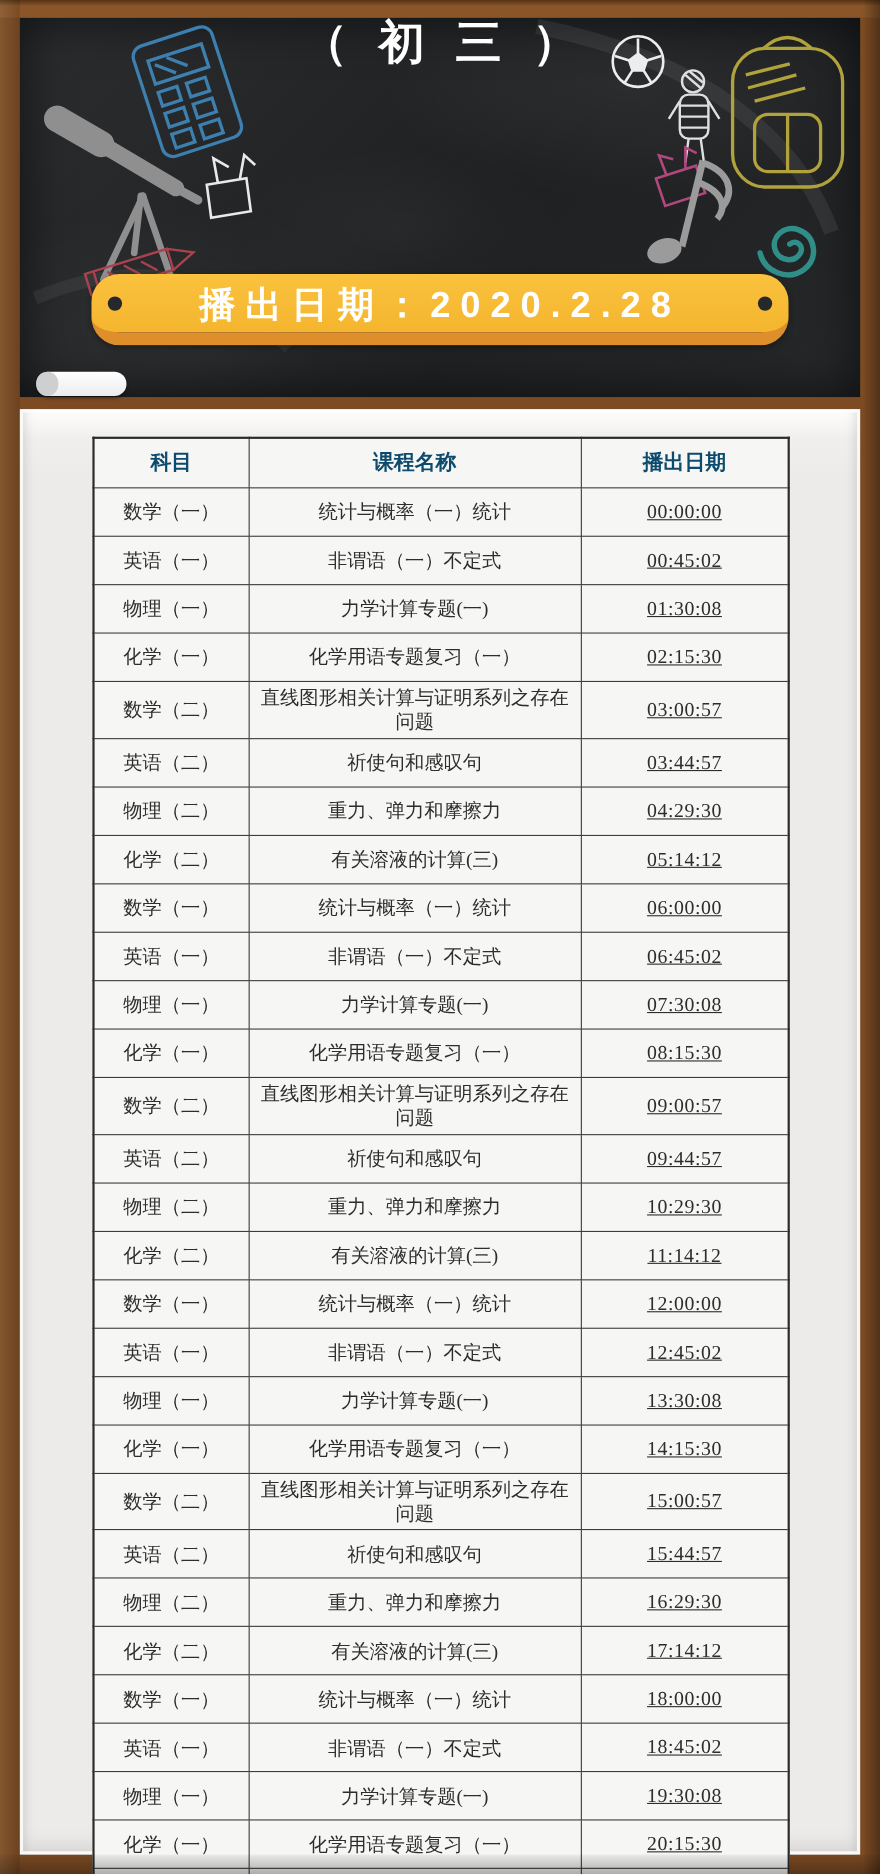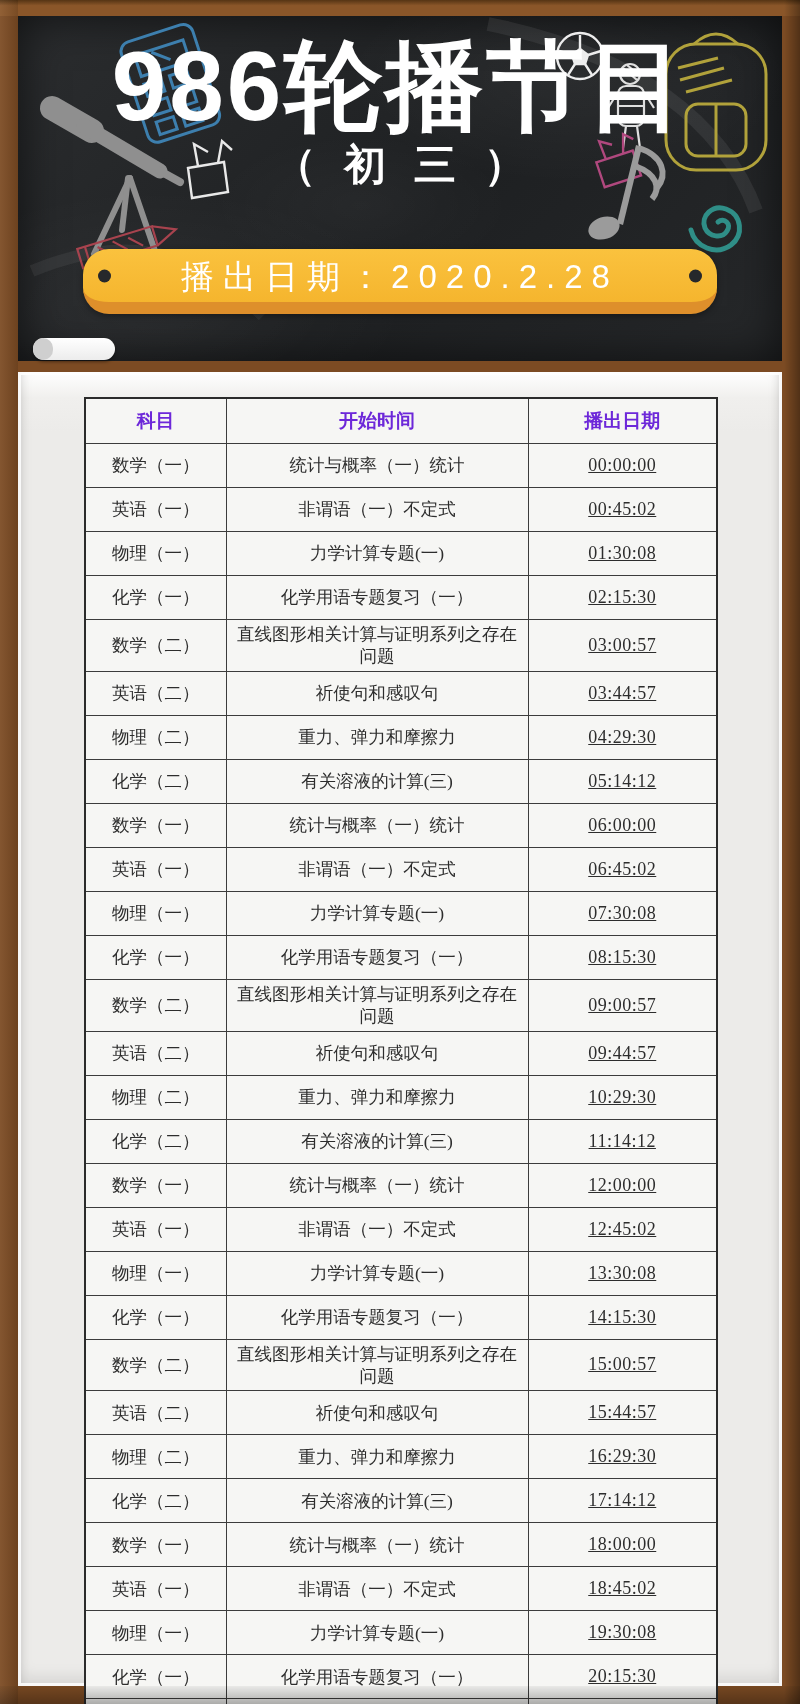--- a/index.html
+++ b/index.html
@@ -40,21 +40,21 @@
     font-size:42px;line-height:1.2;letter-spacing:28px;text-indent:28px;
   }
   .banner{
     position:absolute;z-index:3;left:65px;top:233px;width:634px;height:53px;
     background:linear-gradient(180deg,#FAC23E,#F5B52E);
     border-bottom:12px solid #DE8F2B;border-radius:26px;
     box-shadow:0 2px 6px rgba(0,0,0,0.35);
   }
   .banner-text{
     position:absolute;left:0;right:0;top:0;height:53px;line-height:56px;
-    text-align:center;color:#FFFFFF;font-weight:400;font-size:33px;letter-spacing:9px;
+    text-align:center;color:#FFFFFF;font-weight:700;font-size:33px;letter-spacing:9px;
   }
   .banner .dot{position:absolute;width:13px;height:13px;border-radius:50%;
     background:#26282B;top:50%;transform:translateY(-50%);}
   .banner .dot.left{left:15px;} .banner .dot.right{right:15px;}
   .chalk-piece{
     position:absolute;z-index:3;left:15px;top:322px;width:82px;height:22px;
     background:linear-gradient(180deg,#FFFFFF,#ECECEC);border-radius:11px;
     box-shadow:0 2px 3px rgba(0,0,0,0.4);
   }
   .chalk-piece::before{content:"";position:absolute;left:0;top:0;width:20px;height:22px;
@@ -73,21 +73,21 @@
   .schedule-wrap{position:absolute;left:66px;top:25px;width:632px;}
   table.schedule{
     width:632px;border-collapse:collapse;table-layout:fixed;
     background:#F6F6F4;border:2.5px solid #2B2B2B;
     font-family:"Liberation Serif", serif;color:#2D2D2D;
   }
   .schedule th,.schedule td{
     border:1.6px solid #3C3C3C;text-align:center;vertical-align:middle;
     padding:3px 6px;line-height:1.28;
   }
-  .schedule th{height:38px;font-size:19px;font-weight:700;color:#6d28d9;}
+  .schedule th{height:38px;font-size:19px;font-weight:700;color:#0c4a6e;}
   .schedule td{height:37px;font-size:17.5px;}
   .col-subject{width:141px;} .col-course{width:302px;} .col-time{width:189px;}
   .schedule td.c-time{font-size:18px;letter-spacing:0.5px;text-decoration:underline;}
 </style>
 </head>
 <body>
 
 <div class="frame-top"></div>
 <div class="frame-left-shade"></div>
 <div class="frame-right-shade"></div>
@@ -170,21 +170,20 @@
         <path d="M617,150 C639,158 643,172 634,183"></path>
       </g>
     </g>
 
     <g fill="none" stroke-width="5" stroke-linecap="round" stroke="#2F8E87">
       <path d="M700,206 c6,-5 14,2 9,9 c-5,8 -18,6 -22,-3 c-5,-12 8,-24 21,-19 c16,6 18,26 5,36 c-15,11 -36,2 -40,-15"></path>
       <circle cx="687" cy="280" r="8" stroke-width="3"></circle>
     </g>
   </svg>
 
-  <h1 class="board-title">986轮播节目</h1>
   <div class="board-subtitle">（初三）</div>
 
   <div class="banner">
     <span class="dot left"></span>
     <div class="banner-text">播出日期：2020.2.28</div>
     <span class="dot right"></span>
   </div>
 
   <div class="chalk-piece"></div>
 </div>
@@ -193,21 +192,21 @@
   <div class="schedule-wrap">
     <table class="schedule">
       <colgroup>
         <col class="col-subject">
           <col class="col-course">
           <col class="col-time">
       </colgroup>
       <thead>
         <tr>
           <th>科目</th>
-          <th>开始时间</th>
+          <th>课程名称</th>
           <th>播出日期</th>
         </tr>
       </thead>
       <tbody>
   <tr>
     <td class="c-subject">数学（一）</td>
     <td class="c-course">统计与概率（一）统计</td>
     <td class="c-time">00:00:00</td>
   </tr>
 

